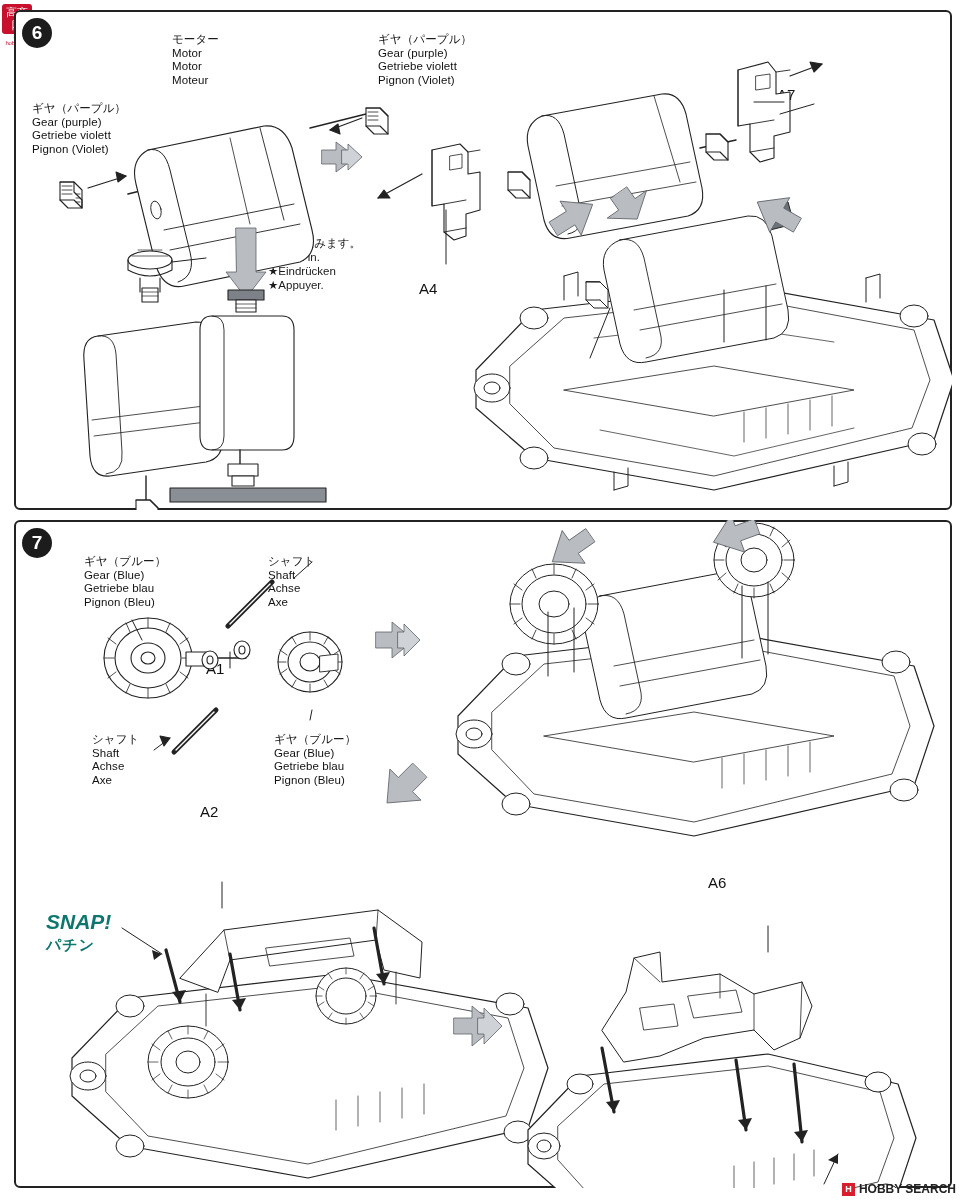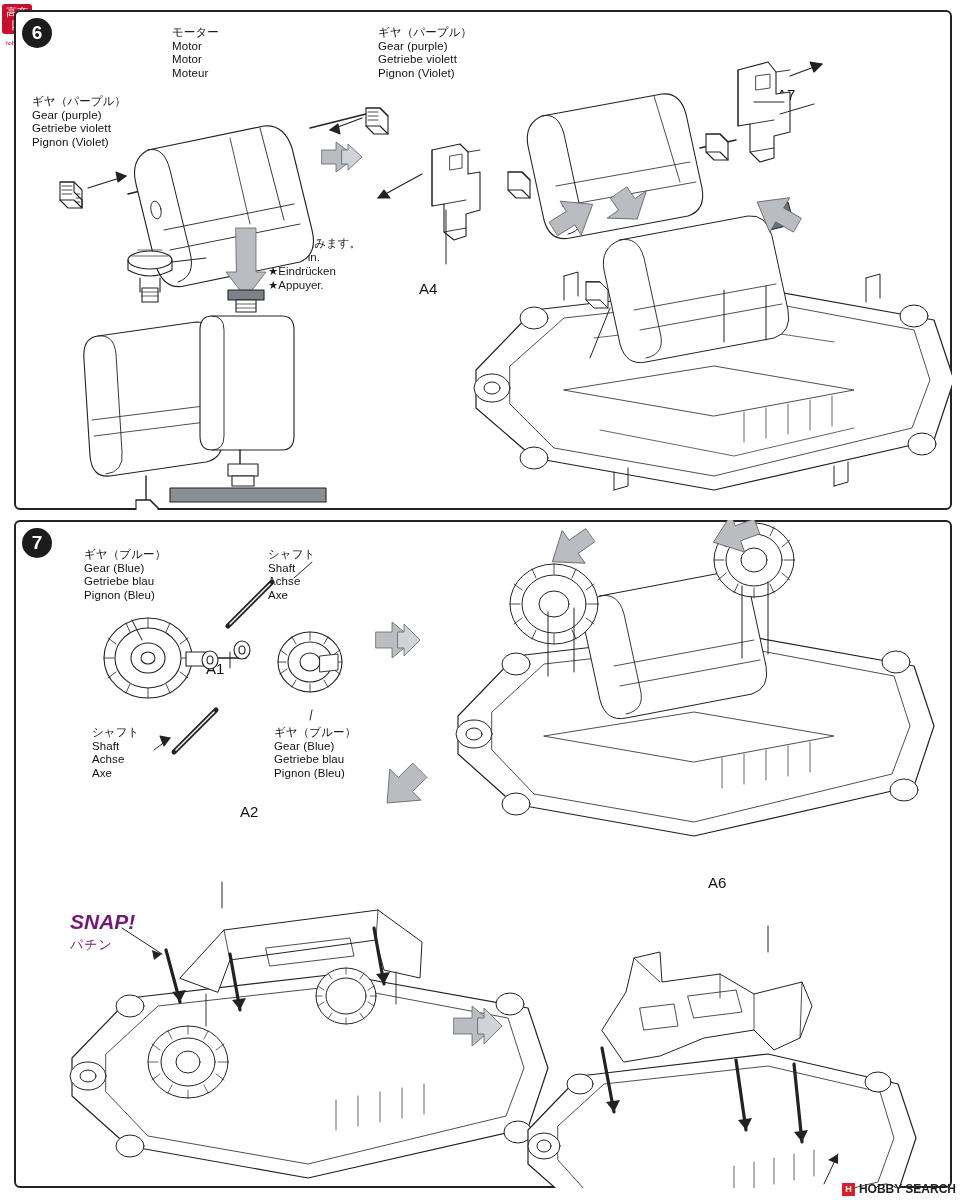--- a/index.html
+++ b/index.html
@@ -49,42 +49,42 @@
   #badge7 { left: 22px; top: 528px; }
 
   
   .caption {
     position: absolute;
     font-size: 11.5px;
     line-height: 13.6px;
     white-space: pre;
     color: #111;
     letter-spacing: 0.1px;
+    margin-top: 7px;
   }
   .label-code {
     position: absolute;
     font-size: 15px;
     font-weight: normal;
     color: #111;
     font-family: "Liberation Sans", sans-serif;
   }
   .snap {
     position: absolute;
     font-size: 21px;
     font-weight: bold;
     font-style: italic;
-    color: #701a75;
+    color: #0f766e;
     line-height: 23px;
-    margin-left: 24px;
   }
   .snap .jp-sub {
     display: block;
-    font-size: 13px;
+    font-size: 15px;
     font-style: normal;
-    font-weight: normal;
+    font-weight: bold;
     letter-spacing: 1px;
   }
   .push-block {
     position: absolute;
     font-size: 11.5px;
     line-height: 14px;
     white-space: pre;
   }
 
   
@@ -361,21 +361,21 @@
   <div class="caption" style="left:92px; top:726px;">シャフト
 Shaft
 Achse
 Axe</div>
   <div class="caption" style="left:274px; top:726px;">ギヤ（ブルー）
 Gear (Blue)
 Getriebe blau
 Pignon (Bleu)</div>
 
   <div class="label-code" style="left:206px; top:660px;">A1</div>
-  <div class="label-code" style="left:200px; top:803px;margin-left:40px;">A2</div>
+  <div class="label-code" style="left:200px; top:803px;">A2</div>
   <div class="label-code" style="left:708px; top:874px;">A6</div>
 
   <div class="snap" style="left:46px; top:910px;">
     <span>SNAP!</span>
     <span class="jp-sub">パチン</span>
   </div>
   <div class="snap" style="left:800px; top:1136px;">
     <span>SNAP!</span>
     <span class="jp-sub">パチン</span>
   </div>

